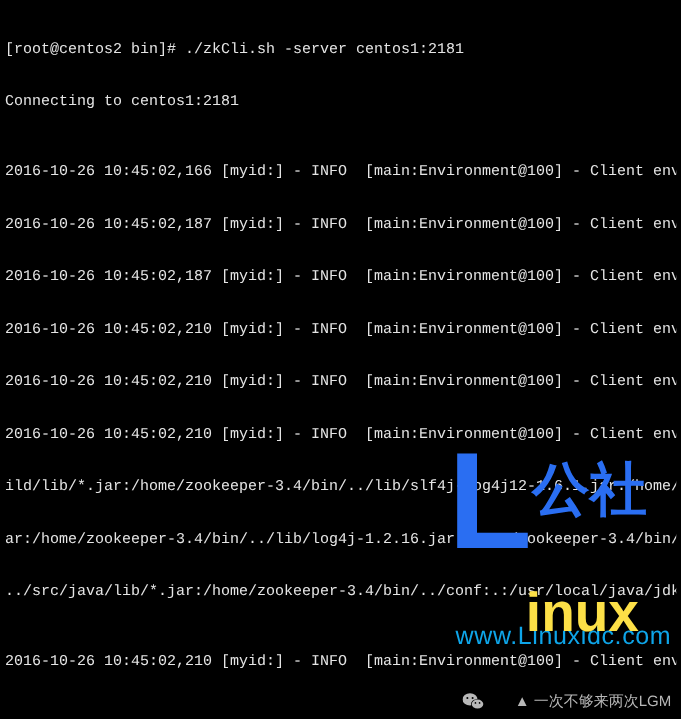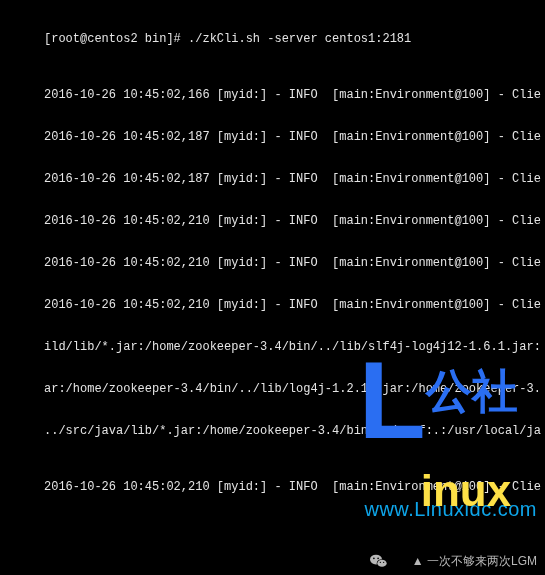--- a/index.html
+++ b/index.html
@@ -15,21 +15,20 @@
     color: #e5e5e5;
     position: relative;
   }
   .terminal {
     padding: 4px 4px;
     white-space: pre;
   }
   .line {
     white-space: pre;
     overflow: hidden;
-    margin-left: 40px;
   }
 
   
   .watermark {
     position: absolute;
     right: 8px;
     bottom: 56px;
     pointer-events: none;
     user-select: none;
     text-align: left;
@@ -85,20 +84,21 @@
     font-size: 12px;
     pointer-events: none;
   }
   .wechat-icon svg { display:block; }
 </style>
 </head>
 <body>
 
 <div class="terminal">
   <div class="line"><span>[root@centos2 bin]# </span><span>./zkCli.sh -server centos1:2181</span></div>
+  <div class="line">Connecting to centos1:2181</div>
 
   <div class="line">2016-10-26 10:45:02,166 [myid:] - INFO  [main:Environment@100] - Client enviro</div>
   <div class="line">2016-10-26 10:45:02,187 [myid:] - INFO  [main:Environment@100] - Client enviro</div>
   <div class="line">2016-10-26 10:45:02,187 [myid:] - INFO  [main:Environment@100] - Client enviro</div>
   <div class="line">2016-10-26 10:45:02,210 [myid:] - INFO  [main:Environment@100] - Client enviro</div>
   <div class="line">2016-10-26 10:45:02,210 [myid:] - INFO  [main:Environment@100] - Client enviro</div>
   <div class="line">2016-10-26 10:45:02,210 [myid:] - INFO  [main:Environment@100] - Client enviro</div>
   <div class="line">ild/lib/*.jar:/home/zookeeper-3.4/bin/../lib/slf4j-log4j12-1.6.1.jar:/home/zoo</div>
   <div class="line">ar:/home/zookeeper-3.4/bin/../lib/log4j-1.2.16.jar:/home/zookeeper-3.4/bin/../</div>
   <div class="line">../src/java/lib/*.jar:/home/zookeeper-3.4/bin/../conf:.:/usr/local/java/jdk1.8</div>

